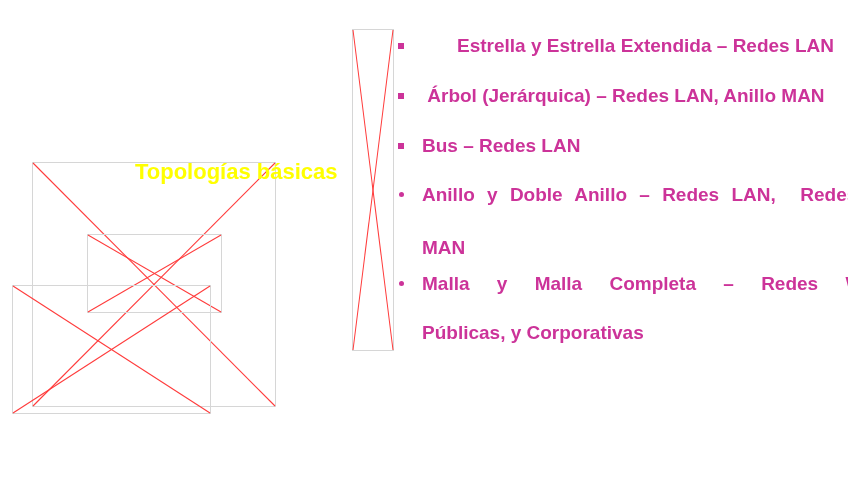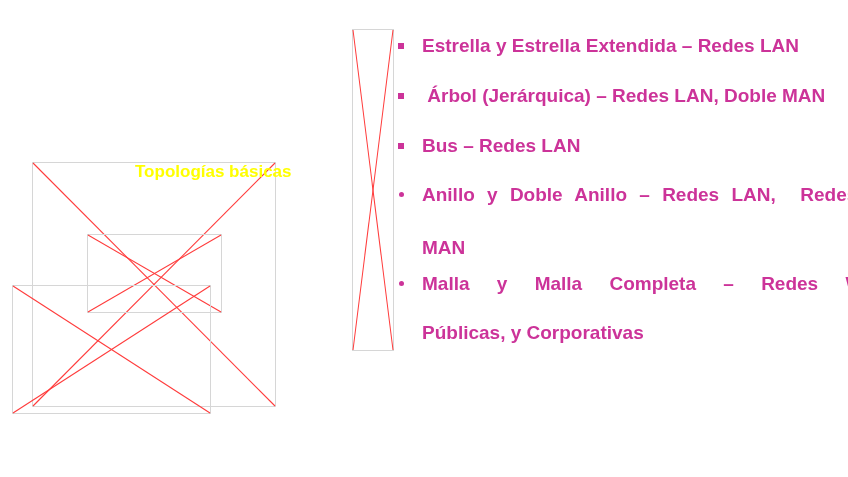--- a/index.html
+++ b/index.html
@@ -2,21 +2,21 @@
 <html><head>
 <meta charset="utf-8">
 <style>
   html, body { margin:0; padding:0; }
   body { width:848px; height:477px; background:#ffffff; position:relative; overflow:hidden;
          font-family:"Liberation Sans", sans-serif; }
   .ph { position:absolute; border:1px solid #d6d6d6; box-sizing:border-box; }
   .ph svg { position:absolute; left:0; top:0; width:100%; height:100%; overflow:visible; }
   .ph line { stroke:#ff3b3b; stroke-width:1.1; }
   .title { position:absolute; left:135px; top:158px; color:#ffff00; font-weight:bold;
-           font-size:17px; line-height:28px; white-space:nowrap; }
+           font-size:22px; line-height:28px; white-space:nowrap; }
   .title span { display:block; }
   .list { position:absolute; left:397px; top:0; width:460px; color:#cc3399; font-weight:bold;
           font-size:19px; }
   .item { position:absolute; left:0; white-space:nowrap; }
   .bullet-sq { position:absolute; left:1px; width:6px; height:6px; background:#cc3399; }
   .bullet-dot { position:absolute; left:2px; width:5px; height:5px; border-radius:50%; background:#cc3399; }
   .txt { position:absolute; left:25px; line-height:39px; }
   .justify { word-spacing:7px; }
 </style>
 </head>
@@ -47,25 +47,25 @@
     </svg>
 </div>
 
 <div class="title">
   <span>Topologías básicas</span>
 </div>
 
 <div class="list">
   <div class="item" style="top:26px;">
     <span class="bullet-sq" style="top:17px;"></span>
-    <span class="txt" style="top:0;">Estrella y Estrella Extendida – Redes LAN</span>
+    <span class="txt" style="top:0;margin-left:35px;">Estrella y Estrella Extendida – Redes LAN</span>
   </div>
   <div class="item" style="top:76px;">
     <span class="bullet-sq" style="top:17px;"></span>
-    <span class="txt" style="top:0;white-space:pre;"> Árbol (Jerárquica) – Redes LAN, Doble MAN</span>
+    <span class="txt" style="top:0;white-space:pre;"> Árbol (Jerárquica) – Redes LAN, Anillo MAN</span>
   </div>
   <div class="item" style="top:126px;">
     <span class="bullet-sq" style="top:17px;"></span>
     <span class="txt" style="top:0;text-align:right;">Bus – Redes LAN</span>
   </div>
   <div class="item" style="top:175px;">
     <span class="bullet-dot" style="top:17px;"></span>
     <span class="txt justify" style="top:0;white-space:pre;">Anillo y Doble Anillo – Redes LAN,  Redes</span>
     <span class="txt" style="top:53px;">MAN</span>
   </div>

